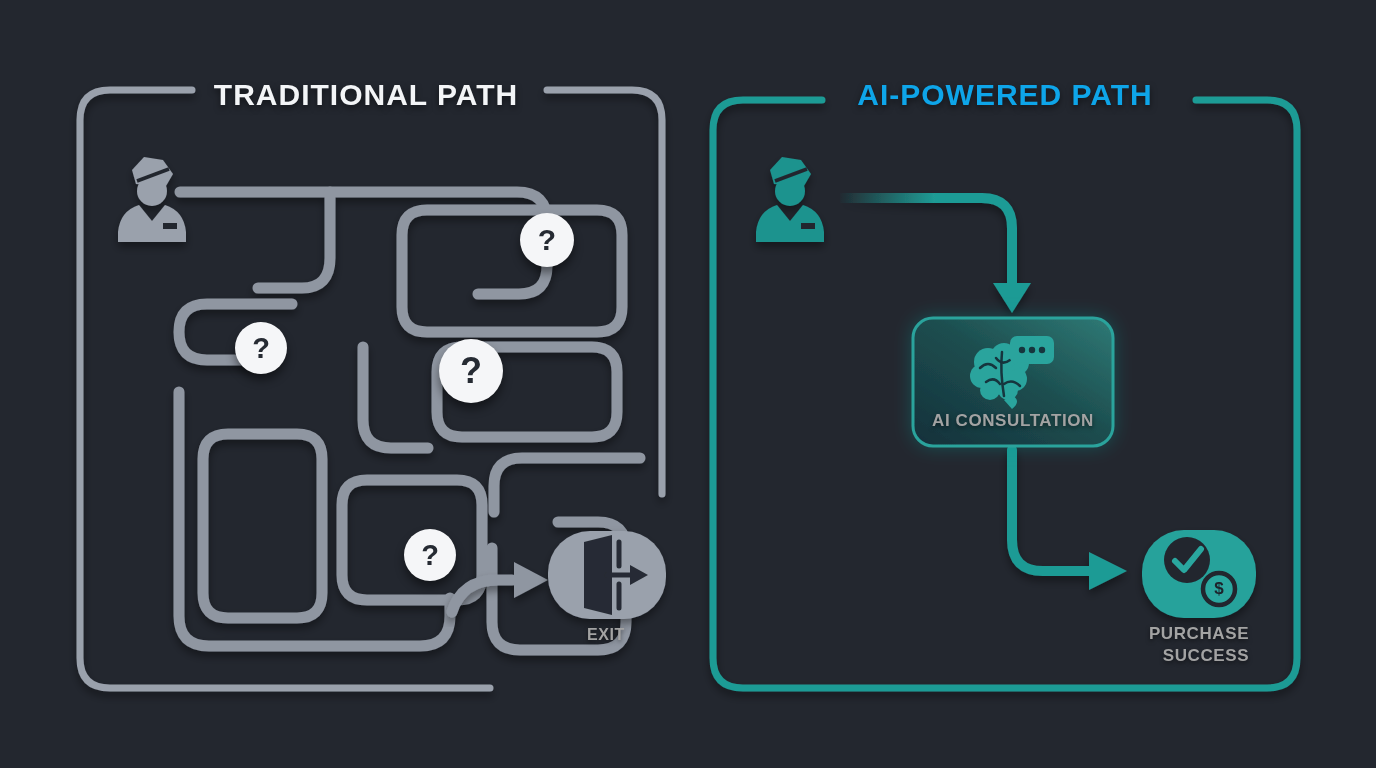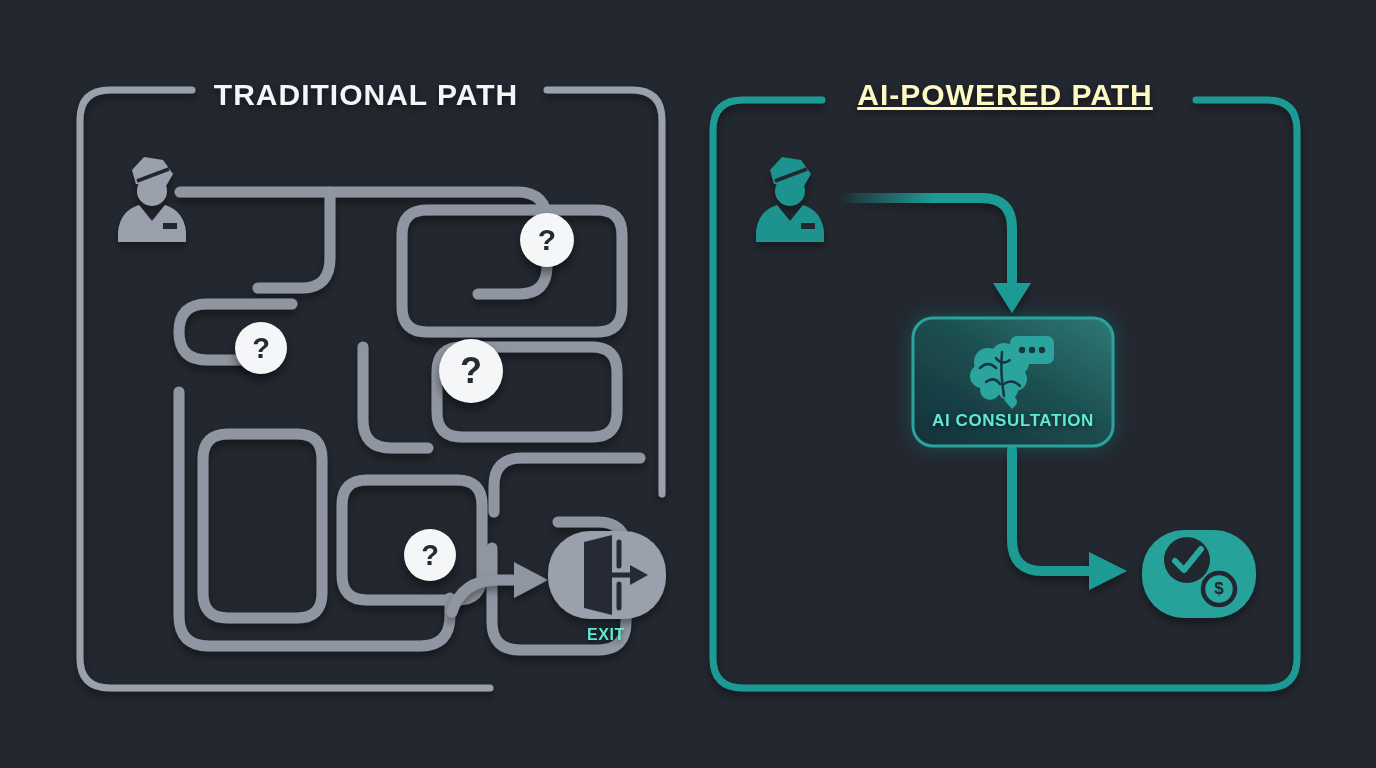--- a/index.html
+++ b/index.html
@@ -10,30 +10,30 @@
     overflow:hidden;
     font-family:"Liberation Sans", sans-serif;
   }
   svg.scene{position:absolute;inset:0;}
   .overlay{position:absolute;transform:translate(-50%,-50%);white-space:nowrap;}
   .panel-title{
     font-size:30px;font-weight:700;letter-spacing:1px;
     text-shadow:0 3px 6px rgba(0,0,0,.5);
   }
   .panel-title.left{color:#f3f5f7;}
-  .panel-title.right{color:#fef9c3;text-decoration:underline;}
+  .panel-title.right{color:#0ea5e9;}
   .qmark{
     position:absolute;transform:translate(-50%,-50%);
     background:#f5f6f8;border-radius:50%;
     display:flex;align-items:center;justify-content:center;
     color:#262b33;font-weight:700;
     box-shadow:0 6px 10px rgba(0,0,0,.45);
   }
   .node-label{
-    color:#5eead4;font-weight:700;letter-spacing:.6px;
+    color:#a3a3a3;font-weight:700;letter-spacing:.6px;
     text-shadow:0 2px 4px rgba(0,0,0,.5);
     text-align:right;
   }
   .exit-label{font-size:16px;}
   .ai-label{font-size:17px;}
   .success-label{font-size:17px;line-height:22px;white-space:pre-line;}
   .dollar-glyph{
     position:absolute;transform:translate(-50%,-50%);
     color:#1d232b;font-size:17px;font-weight:700;
   }
@@ -169,15 +169,16 @@
 
   <div class="qmark" style="left:547px;top:240px;width:54px;height:54px;font-size:30px;">?</div>
   <div class="qmark" style="left:261px;top:348px;width:52px;height:52px;font-size:29px;">?</div>
   <div class="qmark" style="left:471px;top:371px;width:64px;height:64px;font-size:36px;">?</div>
   <div class="qmark" style="left:430px;top:555px;width:52px;height:52px;font-size:29px;">?</div>
 
   <div class="overlay node-label exit-label" style="left:606px;top:635px;">EXIT</div>
 
   <div class="overlay node-label ai-label" style="left:1013px;top:421px;">AI CONSULTATION</div>
 
+  <div class="overlay node-label success-label" style="left:1199px;top:645px;"><span>PURCHASE</span><br><span>SUCCESS</span></div>
 
   <span class="dollar-glyph" style="left:1219px;top:589px;">$</span>
 </div>
 
 </body></html>

